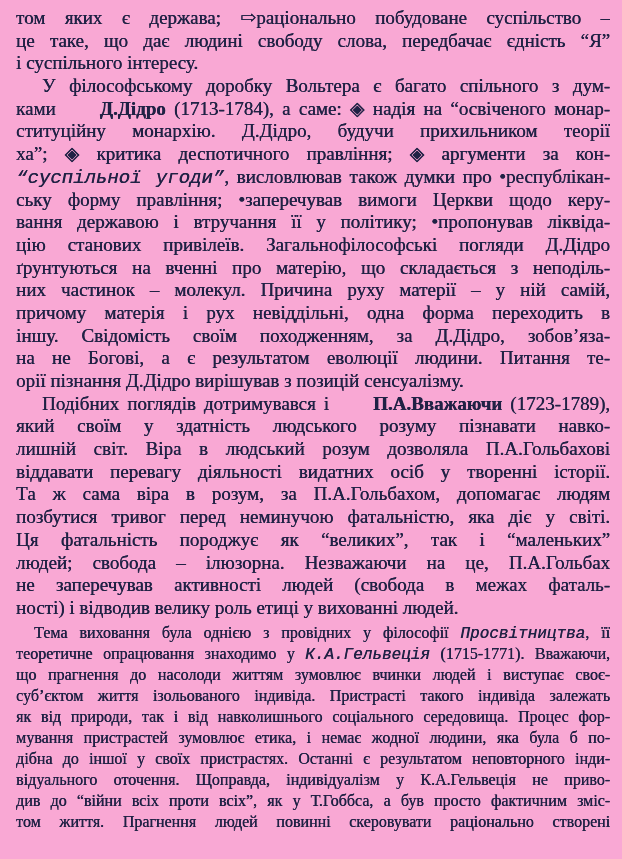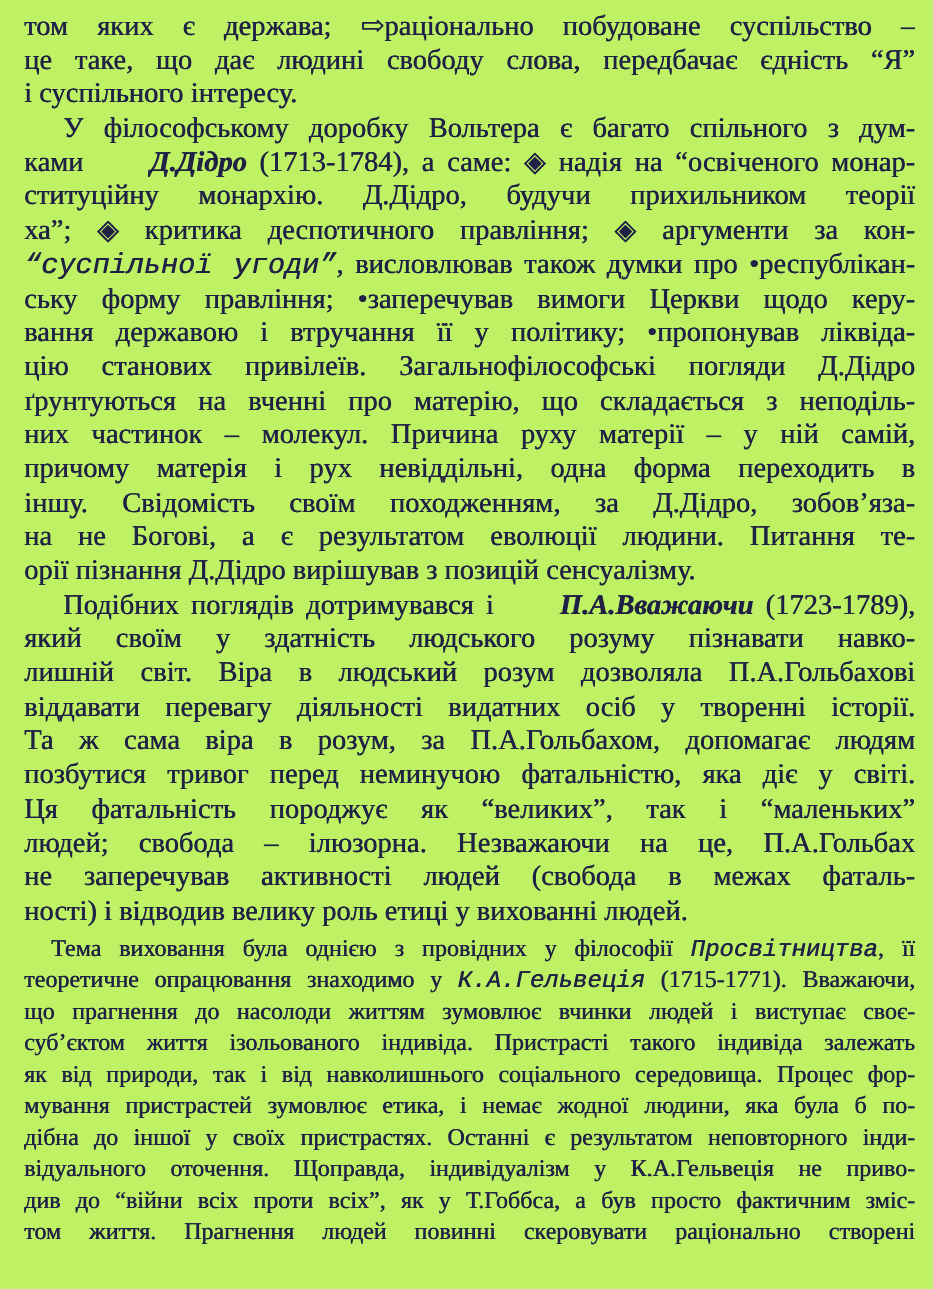--- a/index.html
+++ b/index.html
@@ -23,26 +23,26 @@
   .section.large .line { font-size: 19px; line-height: 22.7px; height: 22.7px; }
   .section.small .line { font-size: 16px; line-height: 21px; height: 21px; }
   .section.small { margin-top: 2px; }
   .line { overflow: hidden; white-space: nowrap; }
   .line.just { white-space: normal; text-align: justify; text-align-last: justify; }
   .line.end  { text-align: left; text-align-last: left; }
   .section.large .line.indent { text-indent: 26px; }
   .section.small .line.indent { text-indent: 18px; }
   .seg.normal { font-style: normal; font-weight: normal; }
   .seg.italic { font-style: italic; font-family: Liberation Mono, monospace; }
-  .seg.bold-italic { font-style: italic; font-weight: bold; margin-left: 36px; }
+  .seg.bold-italic { font-weight: bold; margin-left: 36px; }
 </style>
 </head>
 <body>
 
-<div class="page" style="background: #bef264; color: rgb(32, 34, 69);">
+<div class="page" style="background: #f9a8d4; color: rgb(32, 34, 69);">
     <div class="section large">
       <div class="line just"><span class="seg normal">том яких є держава; </span><span class="seg normal">⇨</span><span class="seg normal">раціонально побудоване суспільство –</span></div>
       <div class="line just"><span class="seg normal">це таке, що дає людині свободу слова, передбачає єдність “Я”</span></div>
       <div class="line end"><span class="seg normal">і суспільного інтересу.</span></div>
       <div class="line indent just"><span class="seg normal">У філософському доробку Вольтера є багато спільного з дум-</span></div>
       <div class="line just"><span class="seg normal">ками </span><span class="seg bold-italic">Д.Дідро</span><span class="seg normal"> (1713-1784), а саме: </span><span class="seg normal">◈</span><span class="seg normal"> надія на “освіченого монар-</span></div>
       <div class="line just"><span class="seg normal">ституційну монархію. Д.Дідро, будучи прихильником теорії</span></div>
       <div class="line just"><span class="seg normal">ха”; </span><span class="seg normal">◈</span><span class="seg normal"> критика деспотичного правління; </span><span class="seg normal">◈</span><span class="seg normal"> аргументи за кон-</span></div>
       <div class="line just"><span class="seg italic">“суспільної угоди”</span><span class="seg normal">, висловлював також думки про •республікан-</span></div>
       <div class="line just"><span class="seg normal">ську форму правління; •заперечував вимоги Церкви щодо керу-</span></div>

